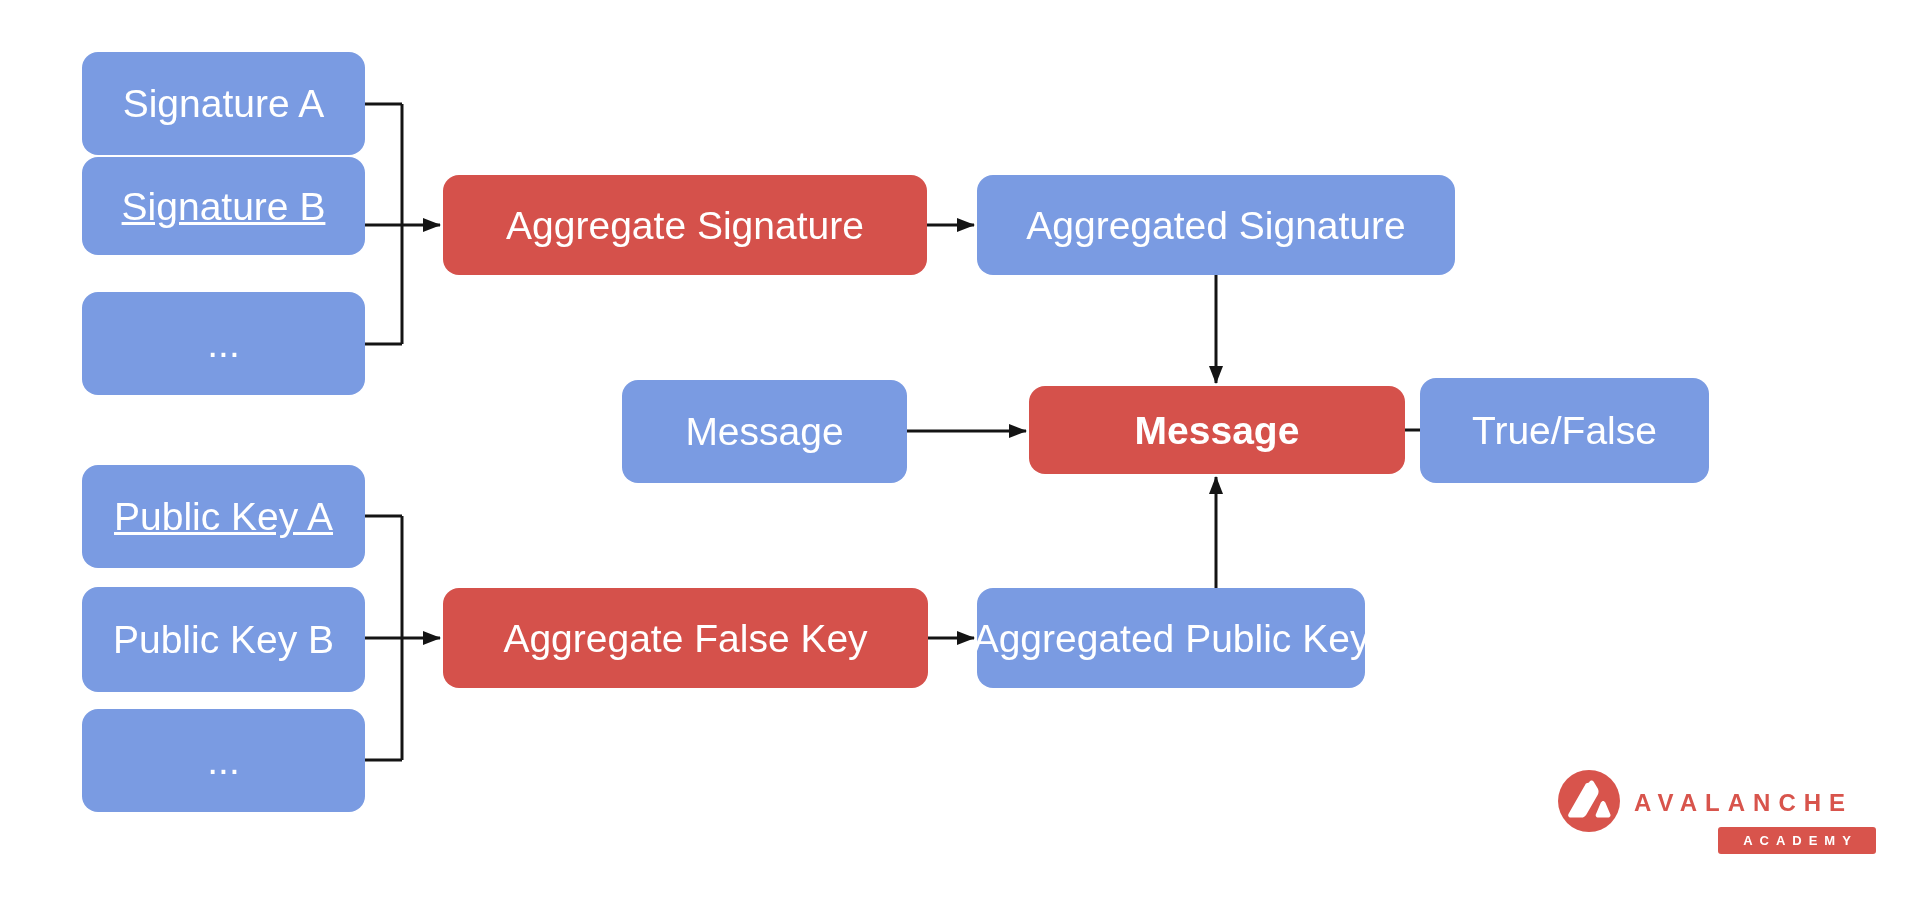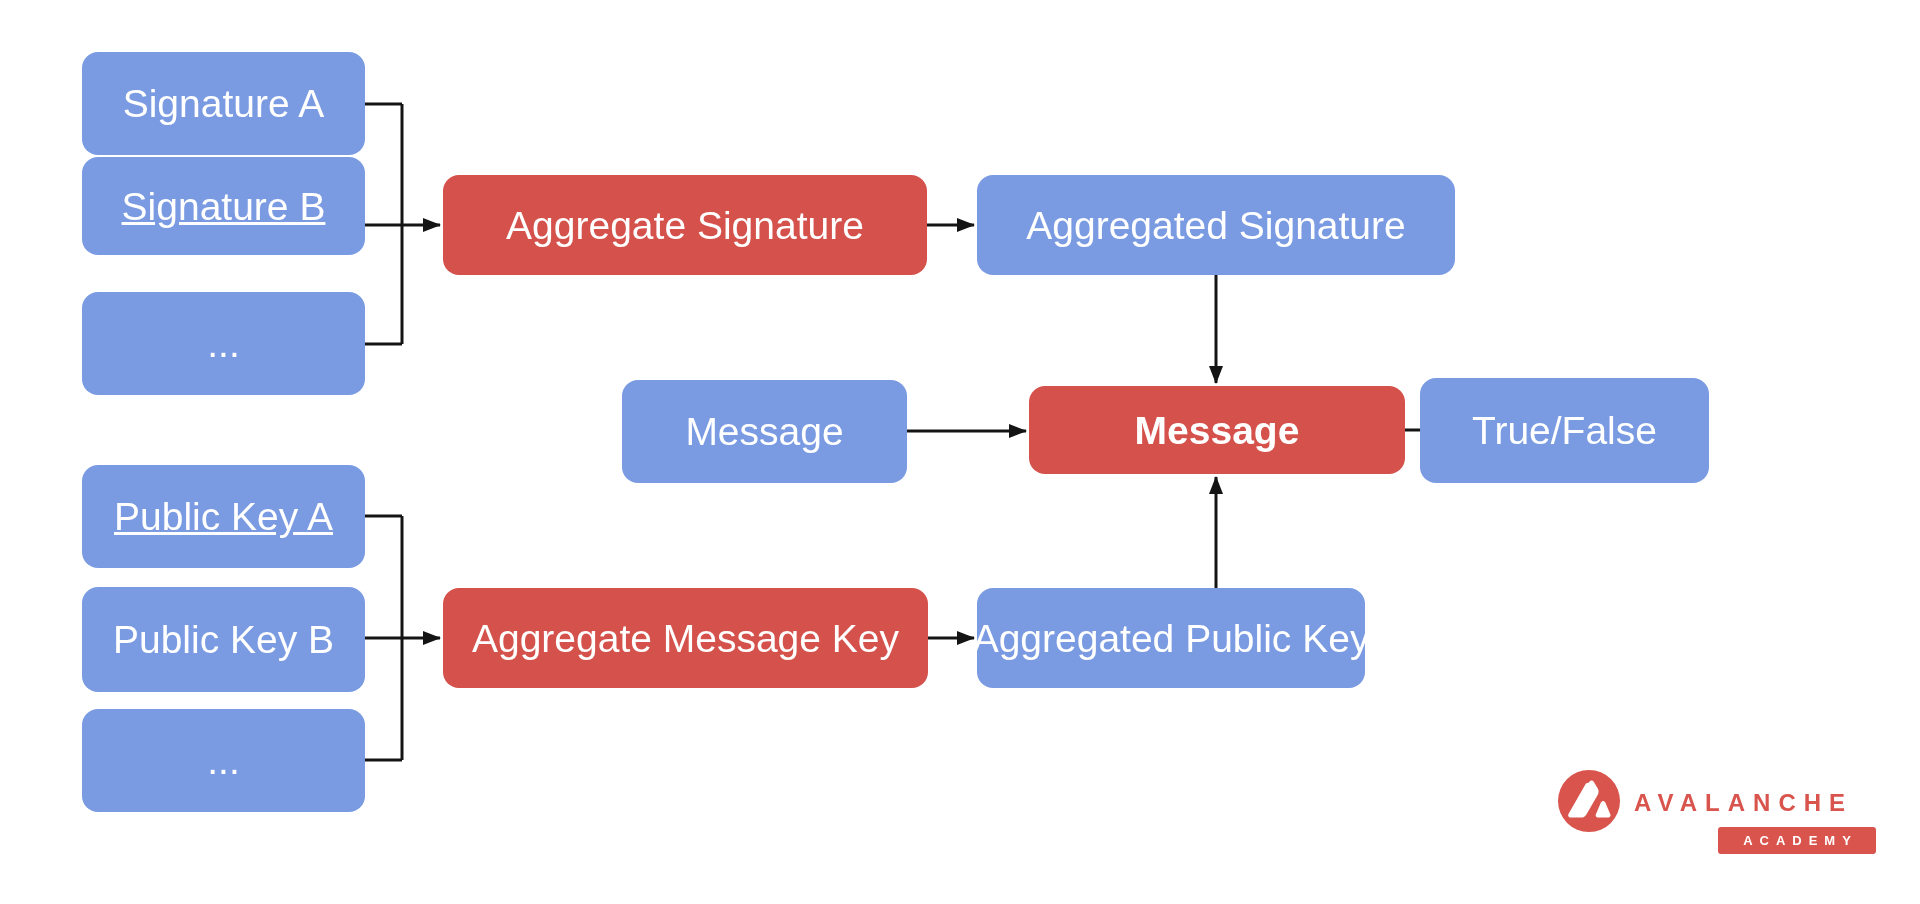--- a/index.html
+++ b/index.html
@@ -149,21 +149,21 @@
   <div class="node blue n-aggd-sig">Aggregated Signature</div>
 
   <div class="node blue n-message">Message</div>
   <div class="node red bold n-verify">Message</div>
   <div class="node blue n-truefalse">True/False</div>
 
   <div class="node blue n-pk-a">Public Key A</div>
   <div class="node blue n-pk-b">Public Key B</div>
   <div class="node blue n-pk-dots">...</div>
 
-  <div class="node red n-agg-pk">Aggregate Message Key</div>
+  <div class="node red n-agg-pk">Aggregate False Key</div>
   <div class="node blue n-aggd-pk">Aggregated Public Key</div>
 
   <div class="brand">
     <svg class="brand-mark" viewBox="0 0 60 60" xmlns="http://www.w3.org/2000/svg">
       <circle cx="30" cy="30" r="30" fill="var(--brand-red)"></circle>
       <path d="M30 12 C31.5 9.5 33.5 9.5 35 12 L38.5 18 C39.5 20 39.5 22 38.5 24 L27.5 43 C26.3 45 24.8 46 22.5 46 L12.5 46 C10 46 9.2 44.2 10.4 42.1 L27 13 Z" fill="#FFFFFF"></path>
       <path d="M41.5 31.5 C42.8 29.4 44.6 29.4 45.8 31.5 L50.3 42.1 C51.5 44.2 50.6 46 48.2 46 L39 46 C36.7 46 35.8 44.2 37 42.1 Z" fill="#FFFFFF"></path>
     </svg>
     <div class="brand-wordmark">AVALANCHE</div>
     <div class="brand-badge">ACADEMY</div>

